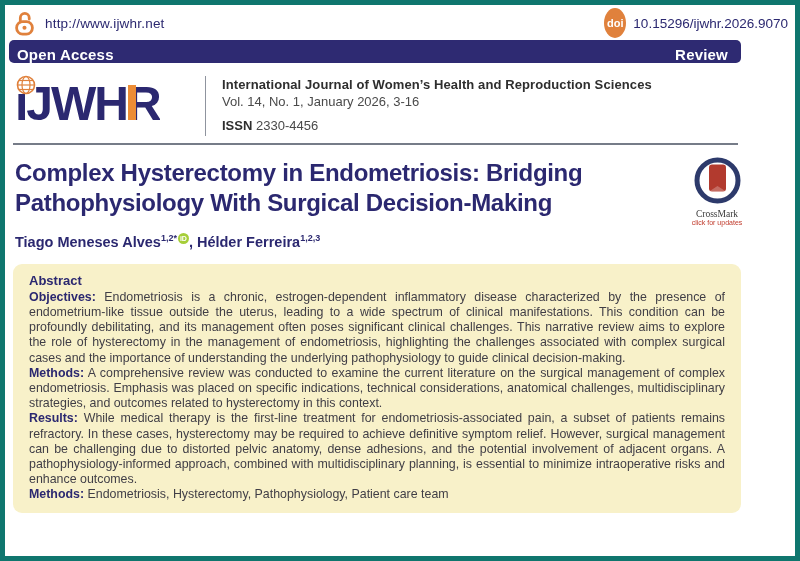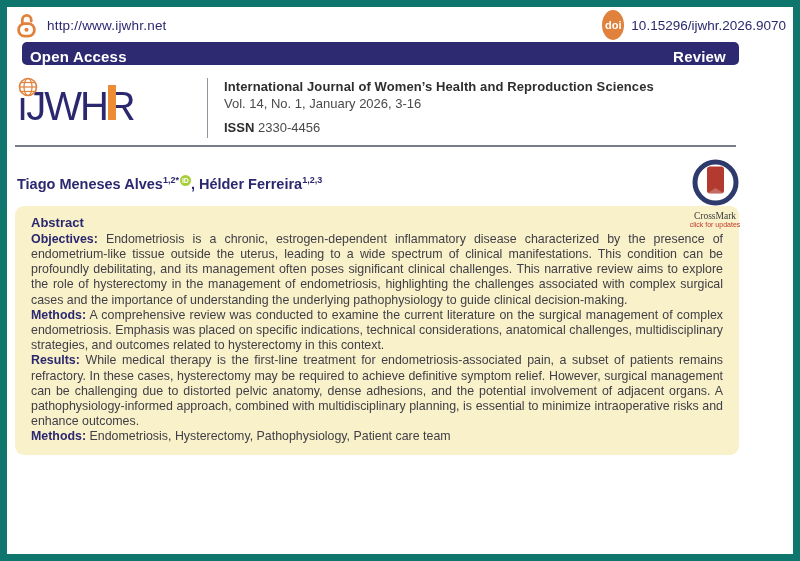--- a/index.html
+++ b/index.html
@@ -1,37 +1,37 @@
 <!DOCTYPE html>
 <html><head>
 <meta charset="utf-8">
 <style>
   * { margin:0; padding:0; box-sizing:border-box; }
   html,body { background:#fff; }
   body { font-family:"Liberation Sans", sans-serif; width:800px; height:561px; overflow:hidden; }
-  .page { position:relative; width:800px; height:561px; background:#fff; border:7px solid #0f766e; }
+  .page { position:relative; width:800px; height:561px; background:#fff; border:5px solid #0f766e; }
 
   
   .top-row { display:flex; justify-content:space-between; align-items:center; padding:6px 7px 4px 8px; height:34px; }
   .top-left { display:flex; align-items:center; gap:9px; }
   .oa-lock { width:23px; height:26px; }
   .url-text { color:#2b2870; font-size:13.5px; letter-spacing:0.2px; }
   .top-right { display:flex; align-items:center; gap:7px; }
   .doi-badge { width:22px; height:30px; border-radius:50%; background:#e0813c; color:#fff; font-size:11px; font-weight:bold; display:flex; align-items:center; justify-content:center; }
   .doi-text { color:#2b2870; font-size:13.5px; }
 
   
-  .banner { margin:1px 54px 0 15px; height:23px; background:#2e2a72; border-radius:5px; display:flex; justify-content:space-between; align-items:center; padding:5px 13px 0 8px; }
+  .banner { margin:1px 54px 0 4px; height:23px; background:#2e2a72; border-radius:5px; display:flex; justify-content:space-between; align-items:center; padding:5px 13px 0 8px; }
   .banner span { color:#fff; font-weight:bold; font-size:15px; letter-spacing:0.2px; }
 
   
   .masthead { display:flex; align-items:flex-start; padding:9px 0 0 10px; height:74px; }
   .logo { position:relative; width:186px; padding-top:6px; }
   .logo-globe { position:absolute; left:1px; top:3px; }
-  .logo-text { font-weight:normal; font-size:40px; line-height:52px; color:#2b2870; letter-spacing:-2px; white-space:nowrap; }
+  .logo-text { font-weight:bold; font-size:48px; line-height:52px; color:#2b2870; letter-spacing:-2px; white-space:nowrap; }
   .logo-bar { display:inline-block; width:8px; height:35px; background:#ec8c35; margin-left:1px; }
   .logo-r-clip { display:inline-block; overflow:hidden; vertical-align:bottom; height:52px; }
   .logo-r-clip .r { display:inline-block; margin-left:-9px; }
   .mast-divider { width:0; border-left:1.5px solid #8f949e; height:60px; margin:4px 16px 0 4px; }
   .journal-info { padding-top:5px; }
   .journal-name { font-weight:bold; font-size:13px; color:#2e2e2e; letter-spacing:0.1px; }
   .journal-vol { font-size:13px; color:#4a4a4a; margin-top:2px; }
   .journal-issn { font-size:13px; color:#4a4a4a; margin-top:9px; }
   .journal-issn b { color:#2e2e2e; }
 
@@ -95,20 +95,21 @@
     <div class="journal-info">
       <div class="journal-name">International Journal of Women’s Health and Reproduction Sciences</div>
       <div class="journal-vol">Vol. 14, No. 1, January 2026, 3-16</div>
       <div class="journal-issn"><b>ISSN</b> <span>2330-4456</span></div>
     </div>
   </div>
 
   <div class="rule"></div>
 
   <div class="article-head">
+    <div class="title"><span>Complex Hysterectomy in Endometriosis: Bridging</span><br><span>Pathophysiology With Surgical Decision-Making</span></div>
 
     <div class="crossmark">
       <svg width="47" height="47" viewBox="0 0 47 47">
         <circle cx="23.5" cy="23.5" r="20.5" fill="#fff" stroke="#2d3a6b" stroke-width="5"></circle>
         <rect x="15" y="7.5" width="17" height="27" rx="3" fill="#b23a2e"></rect>
         <path d="M15 34.5 h17 l-8.5 -5.5 z" fill="#fff" opacity="0.25"></path>
       </svg>
       <div class="cm-label">CrossMark</div>
       <div class="cm-sub">click for updates</div>
     </div>

